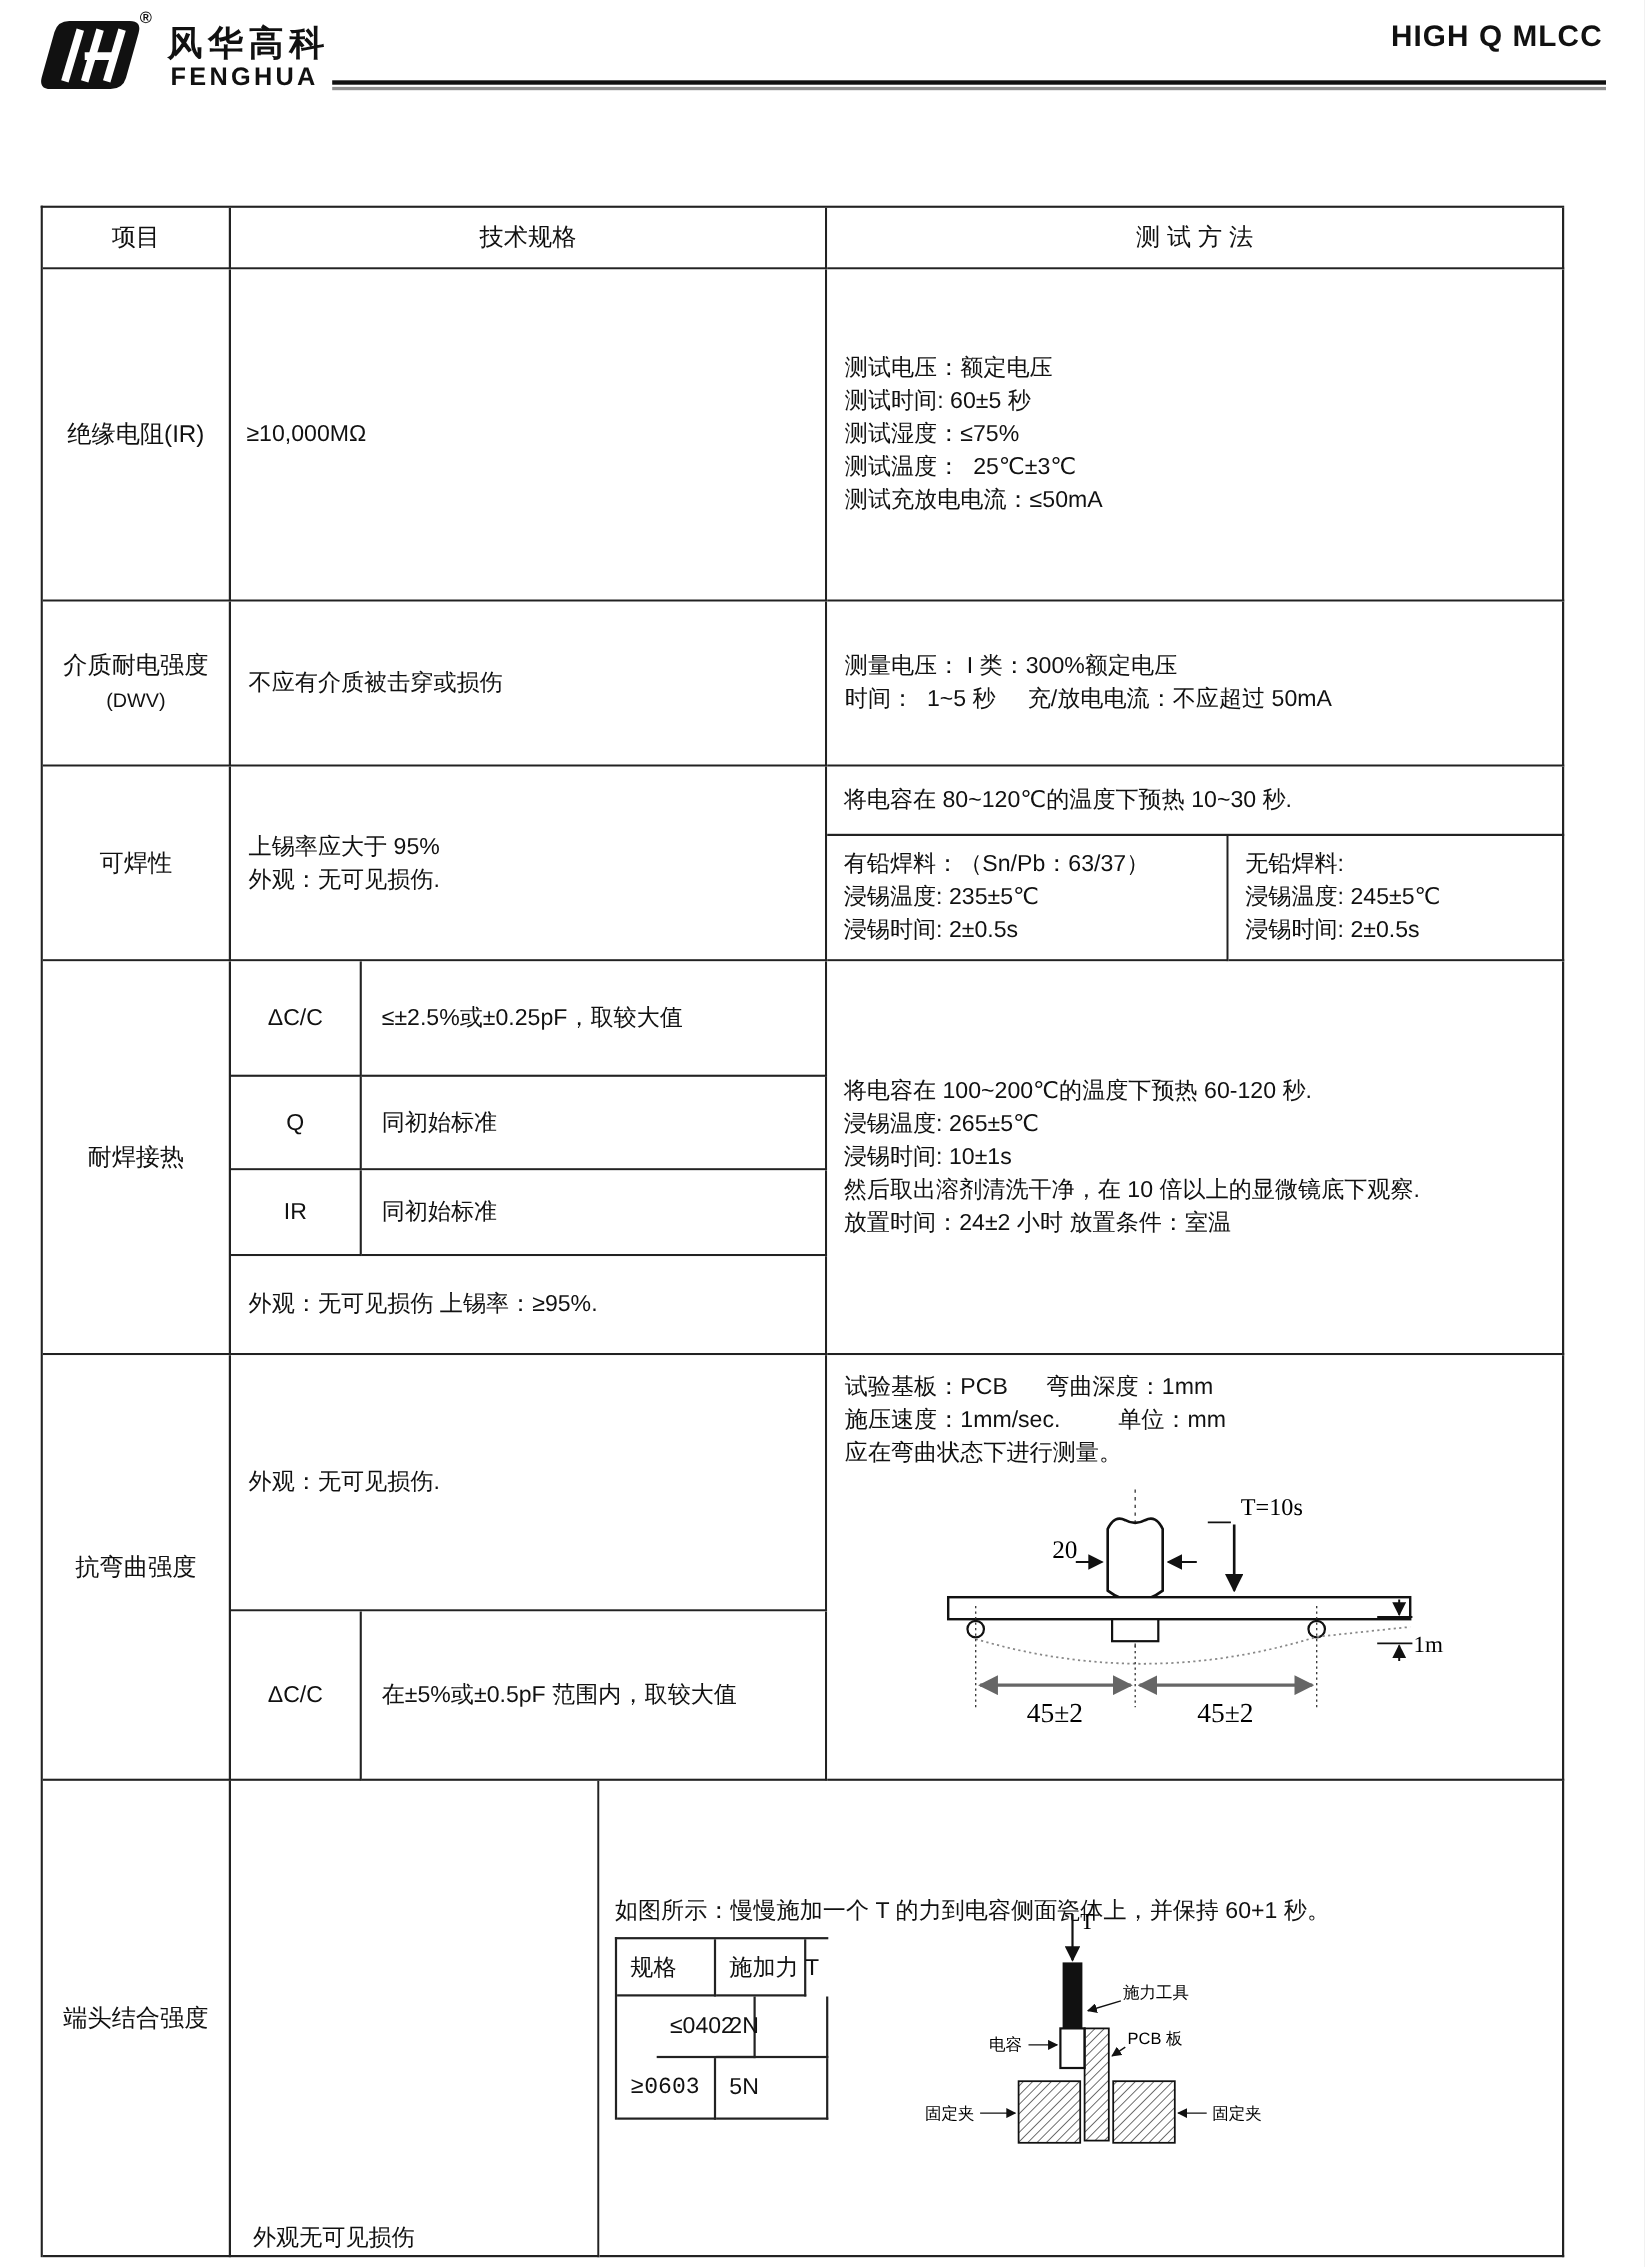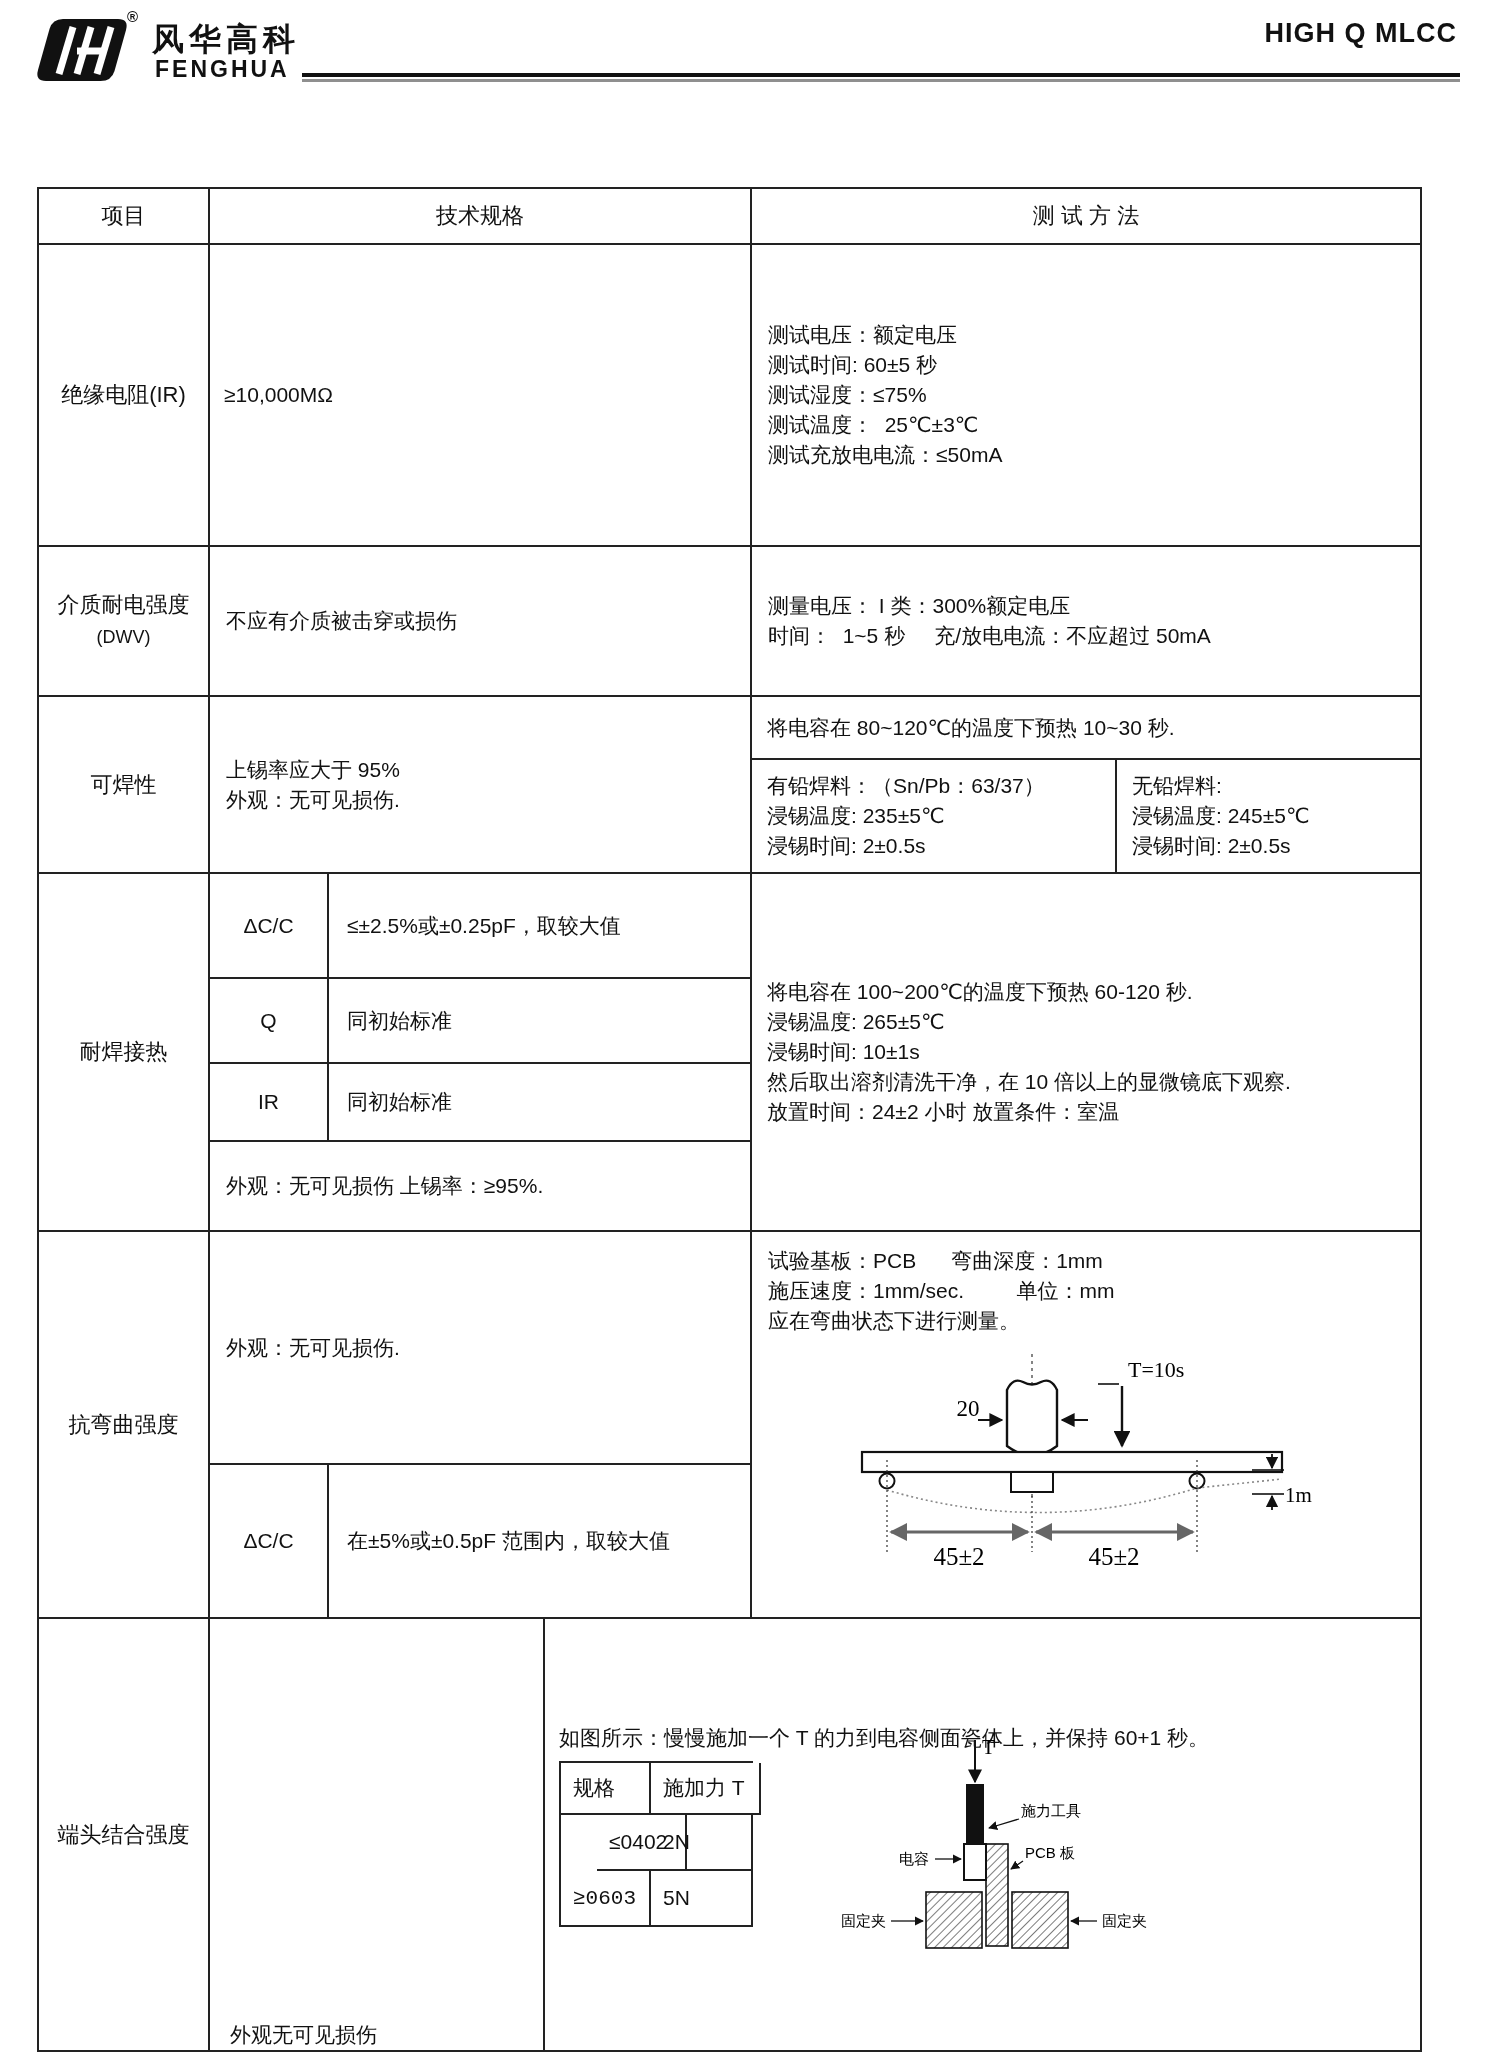--- a/index.html
+++ b/index.html
@@ -186,21 +186,21 @@
 
     <div class="c ctr item" style="left:0;top:1430px;width:171px;height:433px;">端头结合强度</div>
     <div class="c col" style="left:171px;top:1430px;width:335px;height:433px;padding-left:20px;justify-content:flex-end;">
       <div class="line">外观无可见损伤</div>
     </div>
     <div class="c" style="left:506px;top:1430px;width:877px;height:433px;">
       <div class="line abs" style="left:14px;top:104px;">如图所示：慢慢施加一个 T 的力到电容侧面瓷体上，并保持 60+1 秒。</div>
 
       <div class="ftbl" style="left:14px;top:142px;width:192px;height:164px;">
         <div class="fc" style="left:0;top:0;width:90px;height:52px;">规格</div>
-        <div class="fc" style="left:90px;top:0;width:110px;height:52px;">施加力 T</div>
+        <div class="fc" style="left:90px;top:0;width:82px;height:52px;">施加力 T</div>
         <div class="fc" style="left:0;top:52px;width:90px;height:56px;margin-left:36px;">≤0402</div>
         <div class="fc" style="left:90px;top:52px;width:102px;height:56px;">2N</div>
         <div class="fc" style="left:0;top:108px;width:90px;height:56px;font-family:Liberation Mono, monospace;">≥0603</div>
         <div class="fc" style="left:90px;top:108px;width:102px;height:56px;">5N</div>
       </div>
 
       <svg class="abs" style="left:280px;top:115px;" width="330" height="260" viewBox="0 0 330 260">
         <defs>
           <marker id="ab2" viewBox="0 0 10 10" refX="9" refY="5" markerWidth="7" markerHeight="7" orient="auto-start-reverse">
             <path d="M0,0 L10,5 L0,10 z" fill="#111"></path>

